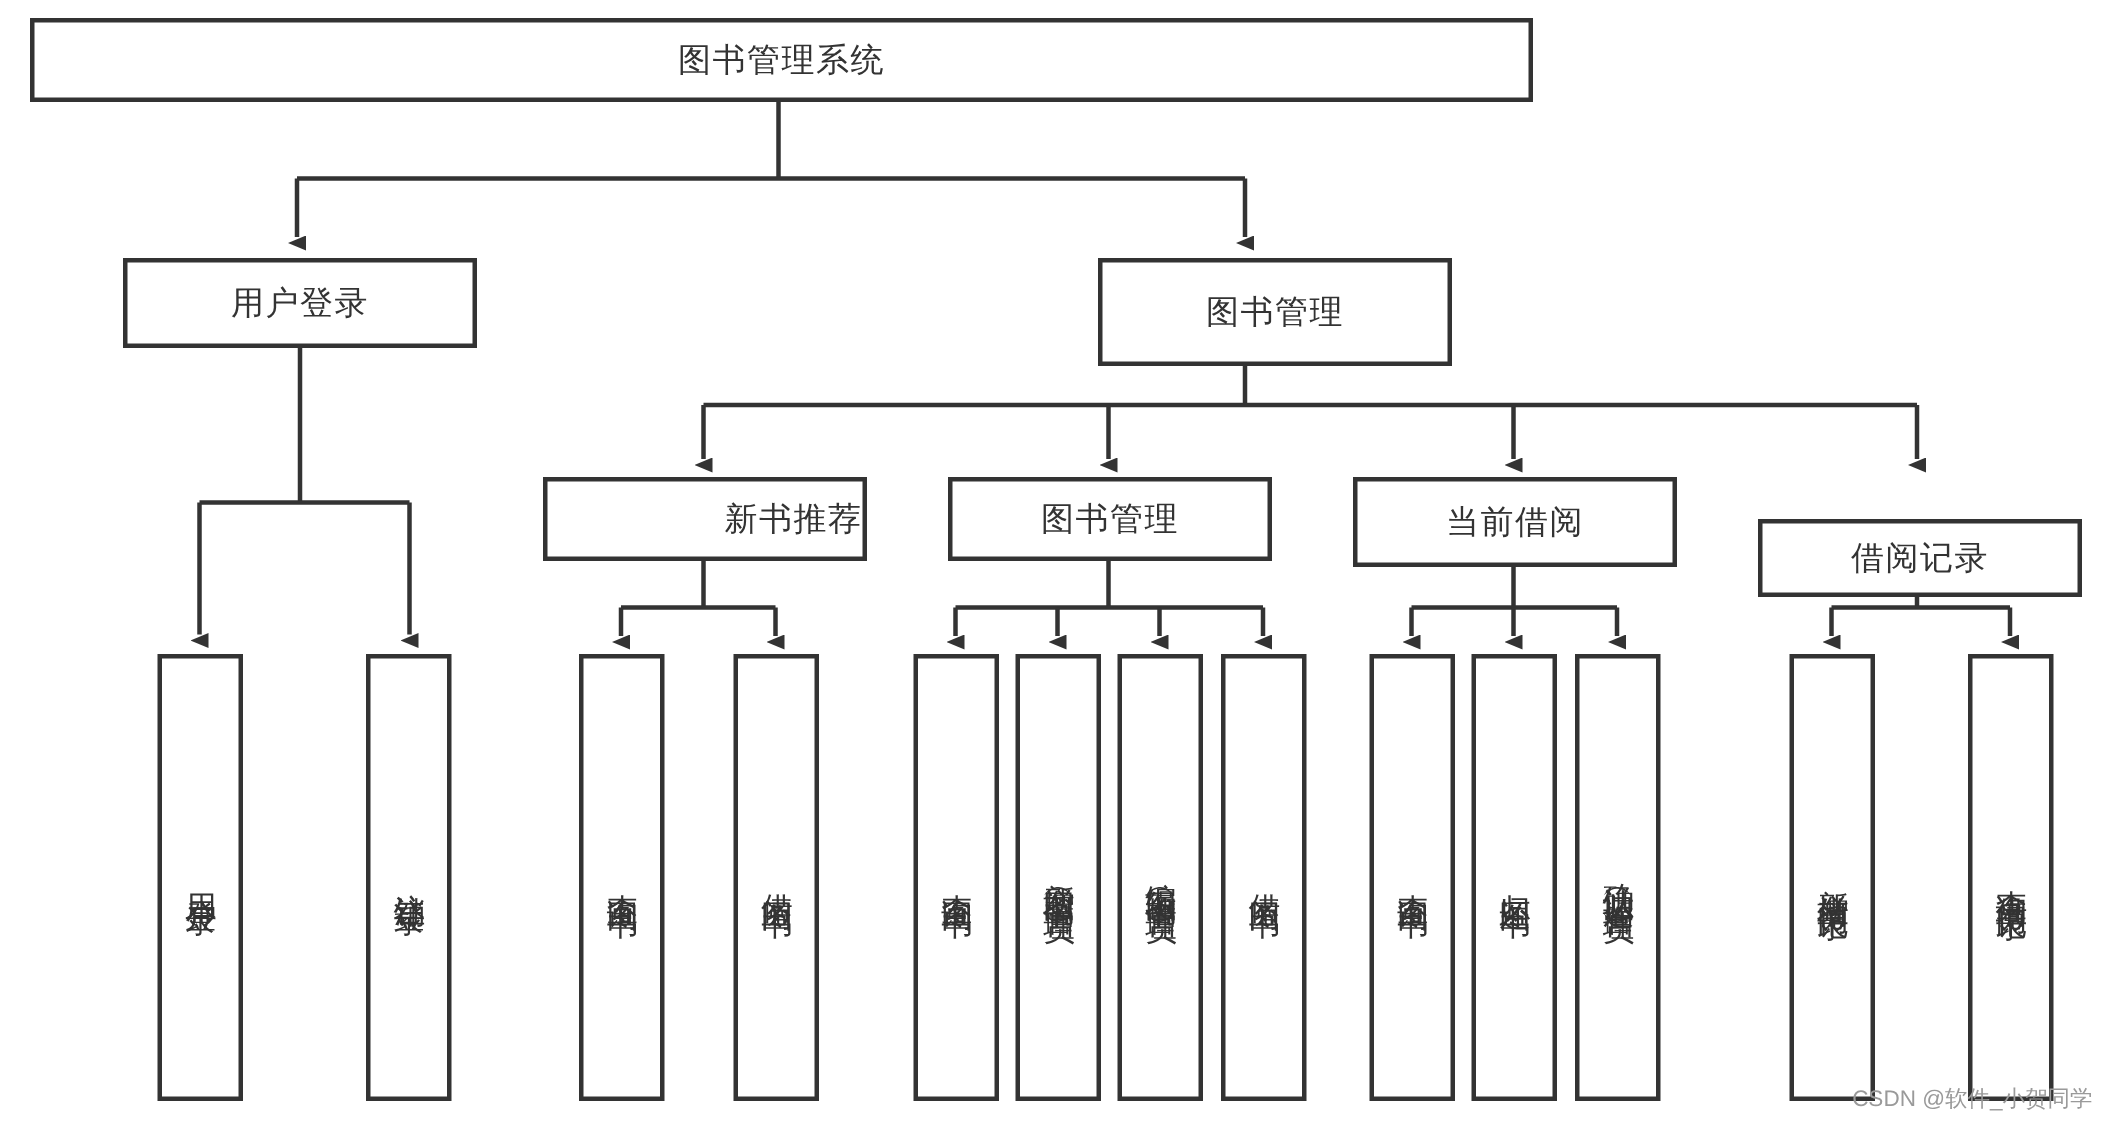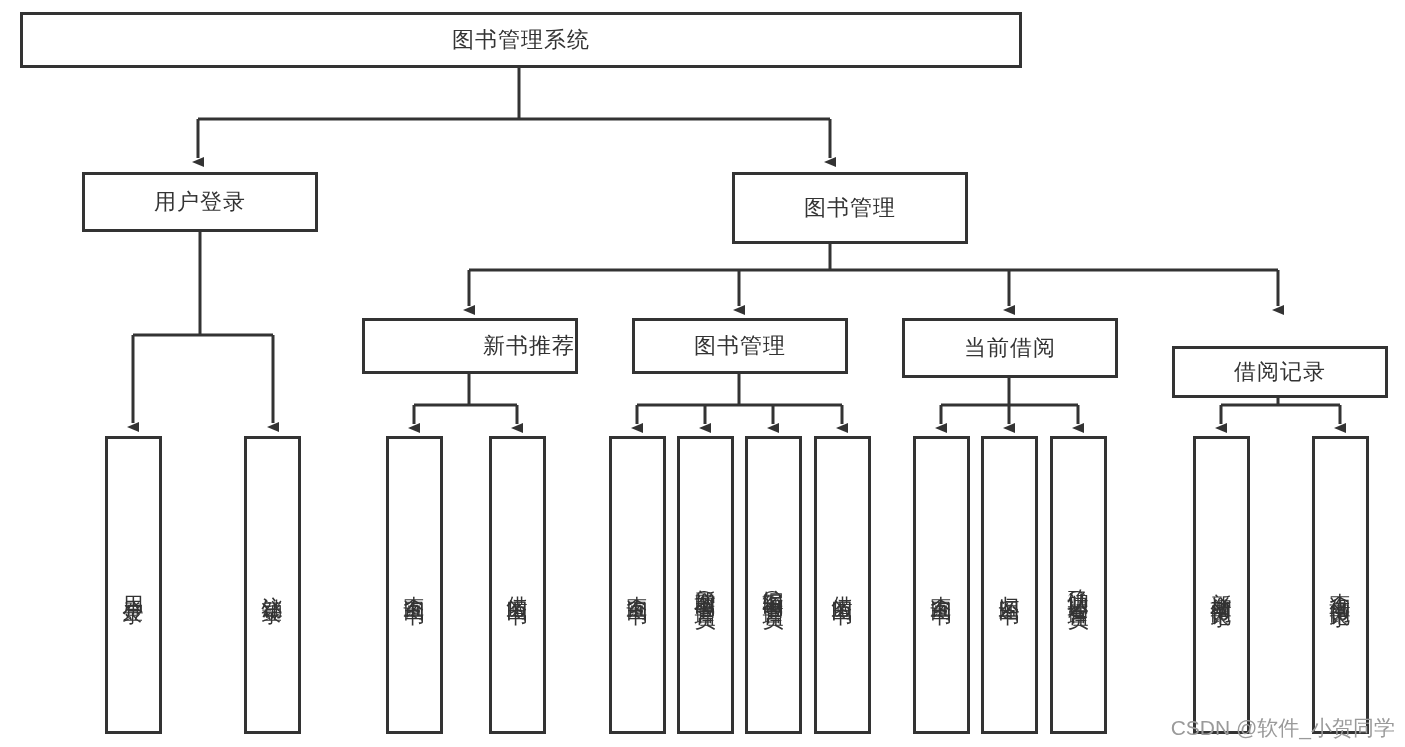--- a/index.html
+++ b/index.html
@@ -46,21 +46,21 @@
     writing-mode: vertical-rl;
     text-orientation: upright;
     font-size: 21px;
     letter-spacing: 3px;
     line-height: 1;
   }
   #watermark {
     position: absolute;
     right: 10px;
     bottom: 5px;
-    font-size: 21px;
+    font-size: 15px;
     color: #9a9a9a;
     white-space: nowrap;
     pointer-events: none;
   }
 </style>
 </head>
 <body>
 
 <div id="canvas">
 

